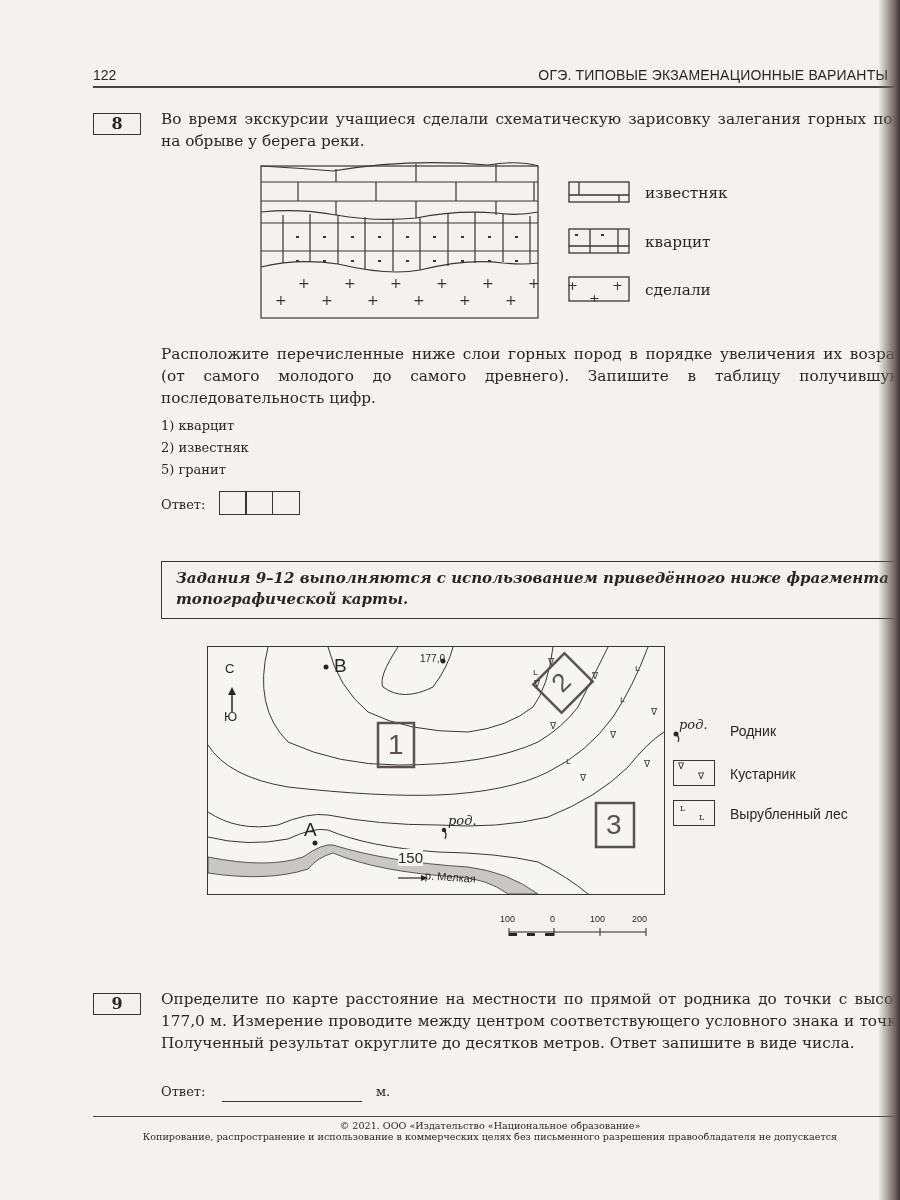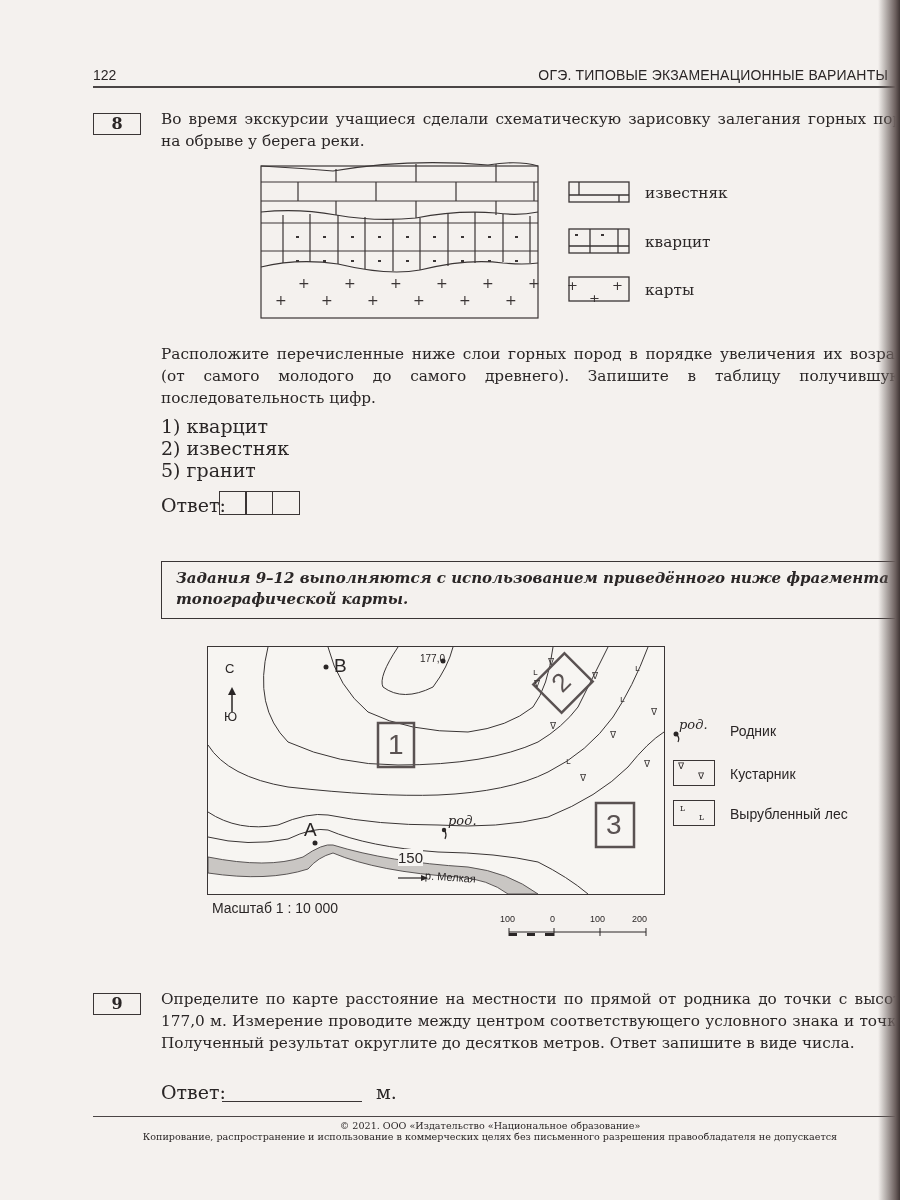--- a/index.html
+++ b/index.html
@@ -13,21 +13,21 @@
   .edge-shadow {
     position: absolute; right: 0; top: 0; width: 22px; height: 1200px;
     background: linear-gradient(to right, rgba(244,241,238,0), #6b5f5d 80%, #3f3534);
   }
   .header-num { left: 93px; top: 67px; font-family: "Liberation Sans", sans-serif; font-size: 14px; }
   .header-title { right: 12px; top: 67px; font-family: "Liberation Sans", sans-serif; font-size: 14px; letter-spacing: 0.2px; }
   .header-rule { left: 93px; right: 0; top: 86px; height: 0; border-top: 2px solid #4a4545; }
 
   .task-box { width: 46px; height: 20px; border: 1.5px solid #3a3535; font-size: 16px; font-weight: bold; text-align: center; line-height: 20px; }
   .para { font-size: 15.3px; line-height: 22px; text-align: justify; }
-  .list { font-size: 19px; line-height: 22px; }
+  .list { font-size: 13px; line-height: 22px; }
 
   .answer-grid { display: flex; }
   .answer-cell { width: 26px; height: 22px; border: 1.5px solid #3a3535; margin-left: -1.5px; }
 
   .notice { left: 161px; top: 561px; width: 760px; height: 58px; border: 1.5px solid #3a3535; border-right: none;
     font-style: italic; font-weight: bold; font-size: 15px; line-height: 21px; padding: 6px 0 0 14px; box-sizing: border-box; }
 
   .map-frame { left: 207px; top: 646px; width: 456px; height: 247px; border: 1.5px solid #3a3535; background: #f7f5f2; }
   .sans { font-family: "Liberation Sans", sans-serif; }
   .legend-label { font-family: "Liberation Sans", sans-serif; font-size: 14px; }
@@ -145,21 +145,21 @@
 <div class="abs rock-label" style="left:645px; top:233px;">кварцит</div>
 
 <svg class="abs" style="left:568px; top:276px;" width="62" height="26">
   <rect x="1" y="1" width="60" height="24" fill="none" stroke="#3a3535" stroke-width="1.3"></rect>
   <g font-family="DejaVu Sans, sans-serif" font-size="13" fill="#3a3535">
       <text x="-1" y="14">+</text>
       <text x="44" y="14">+</text>
       <text x="21" y="27">+</text>
     </g>
 </svg>
-<div class="abs rock-label" style="left:645px; top:281px;">карты</div>
+<div class="abs rock-label" style="left:645px; top:281px;">сделали</div>
 
 <div class="abs para" style="left:161px; top:343px; width:760px;">Расположите перечисленные ниже слои горных пород в порядке увеличения их возраста (от самого молодого до самого древнего). Запишите в таблицу получившуюся последовательность цифр.</div>
 <div class="abs list" style="left:161px; top:415px;">
   <div>1) кварцит</div>
   <div>2) известняк</div>
   <div>5) гранит</div>
 </div>
 <div class="abs list" style="left:161px; top:494px;">Ответ:</div>
 <div class="abs answer-grid" style="left:220px; top:491px;">
   <div class="answer-cell"></div>
@@ -243,21 +243,20 @@
 </div>
 <div class="abs legend-label" style="left:730px; top:766px;">Кустарник</div>
 
 <div class="abs" style="left:673px; top:800px; width:40px; height:24px; border:1px solid #3a3535;">
   <span class="abs" style="left:6px; top:2px; font-size:9px;">ʟ</span>
     <span class="abs" style="left:25px; top:11px; font-size:9px;">ʟ</span>
 </div>
 <div class="abs legend-label" style="left:730px; top:806px;">Вырубленный лес</div>
 
 <div class="abs sans" style="left:212px; top:899px; font-size:14px; line-height:19px;">
-  <div>Масштаб 1 : 10 000</div>
 </div>
 <div class="abs sans" style="left:500px; top:914px; width:150px; height:30px; font-size:9px;">
   <span class="abs" style="left:0px; top:0;">100</span>
   <span class="abs" style="left:50px; top:0;">0</span>
   <span class="abs" style="left:90px; top:0;">100</span>
   <span class="abs" style="left:132px; top:0;">200</span>
   <svg class="abs" style="left:8px; top:13px;" width="140" height="12">
     <g stroke="#2a2626" stroke-width="1" fill="none">
       <line x1="1" y1="5" x2="138" y2="5"></line>
         <line x1="1" y1="1" x2="1" y2="9"></line>

